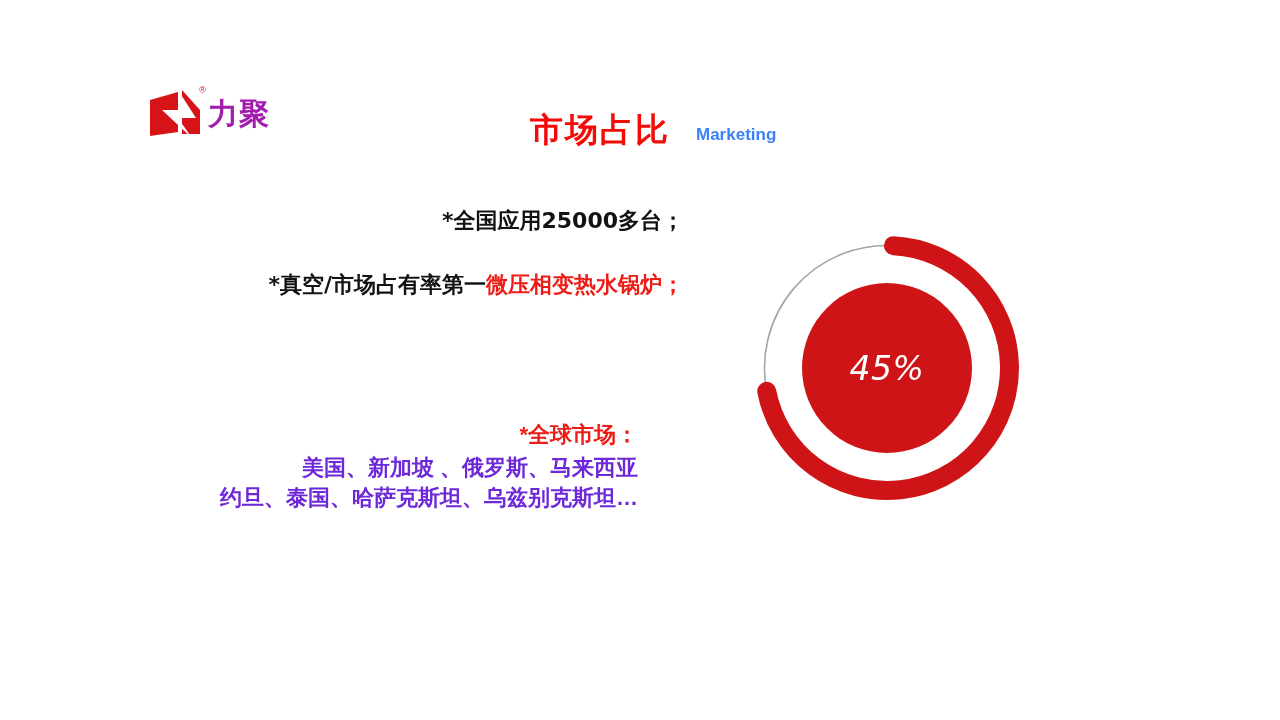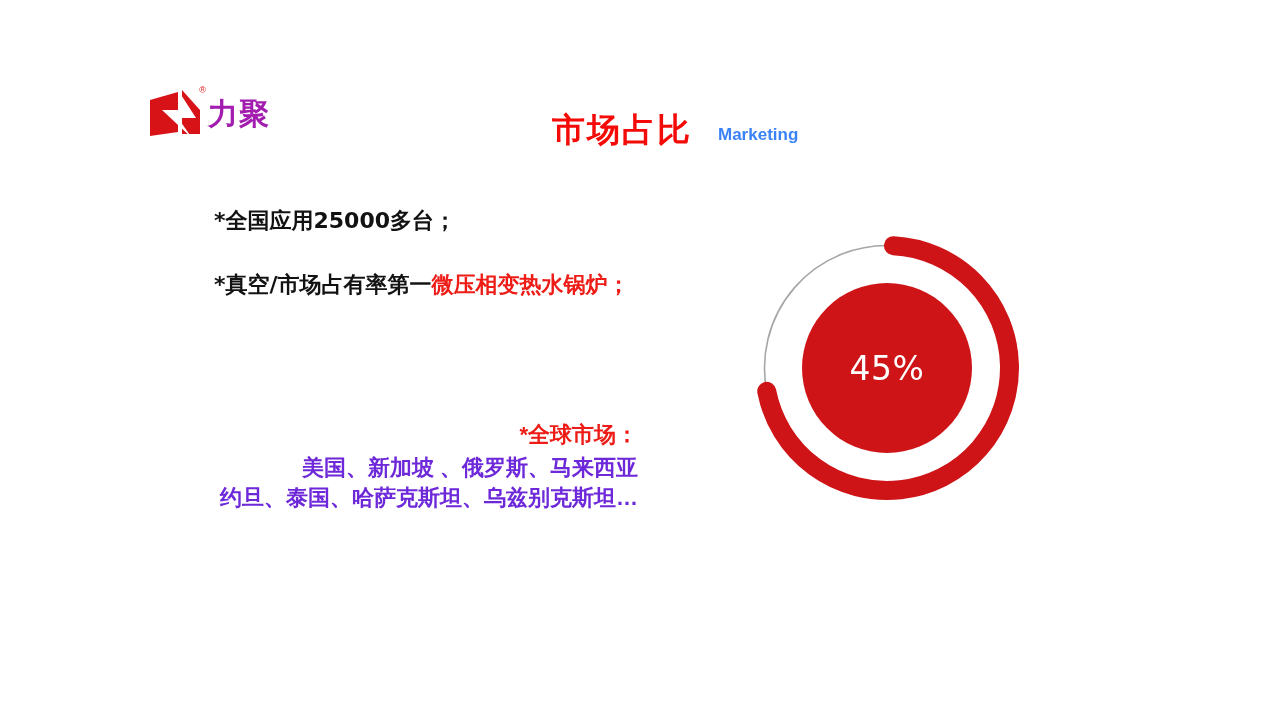--- a/index.html
+++ b/index.html
@@ -68,21 +68,20 @@
     align-items: flex-end;
   }
   .title-main {
     font-family: "DejaVu Sans", "Liberation Sans", sans-serif;
     font-size: 33px;
     font-weight: bold;
     color: #F40A06;
     letter-spacing: 2px;
     line-height: 1.2;
     white-space: nowrap;
-    margin-left: 22px;
   }
   .title-sub {
     margin-left: 26px;
     margin-bottom: 5px;
     font-family: "Liberation Sans", sans-serif;
     font-size: 17px;
     font-weight: bold;
     color: #3b82f6;
     white-space: nowrap;
   }
@@ -95,20 +94,21 @@
     width: 470px;
     font-family: "DejaVu Sans", "Liberation Sans", sans-serif;
     color: #111111;
   }
   .para {
     font-size: 22px;
     font-weight: bold;
     line-height: 1.55;
     color: #121212;
     letter-spacing: 0px;
+    text-align: right;
   }
   .para-1 { margin: 0 0 30px 0; }
   .para-2 {
     margin: 0;
     text-indent: 0;
     padding-left: 0;
   }
   .hl-red {
     color: #ED1C16;
     font-weight: bold;
@@ -152,20 +152,21 @@
   .chart-center-label {
     position: absolute;
     left: 0;
     top: 0;
     width: 284px;
     height: 284px;
     display: flex;
     align-items: center;
     justify-content: center;
     pointer-events: none;
+    font-style: italic;
   }
   .chart-center-label span {
     font-family: "DejaVu Sans", "Liberation Sans", sans-serif;
     font-size: 33px;
     font-weight: 400;
     color: #ffffff;
     letter-spacing: 0.5px;
     line-height: 1;
   }
 </style>

